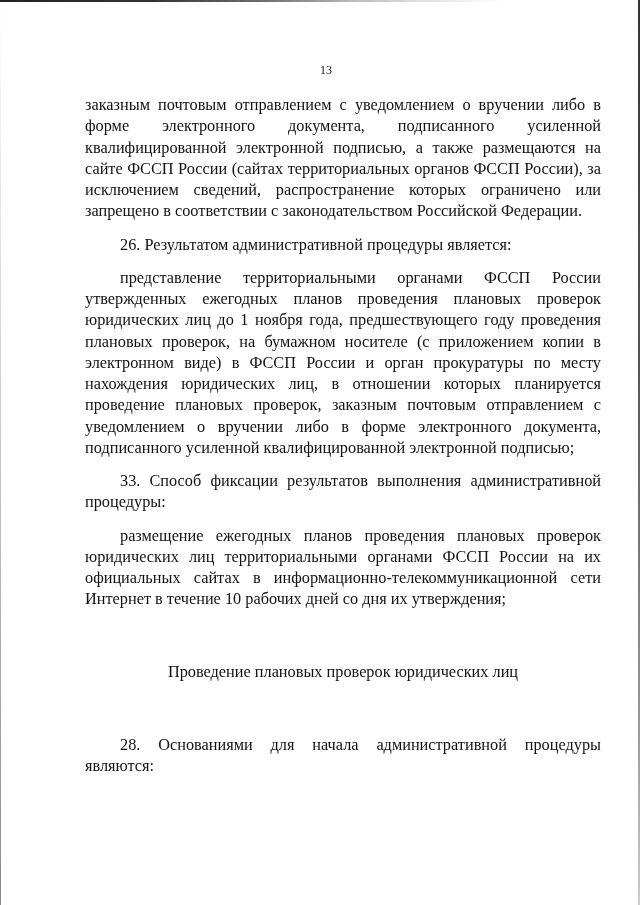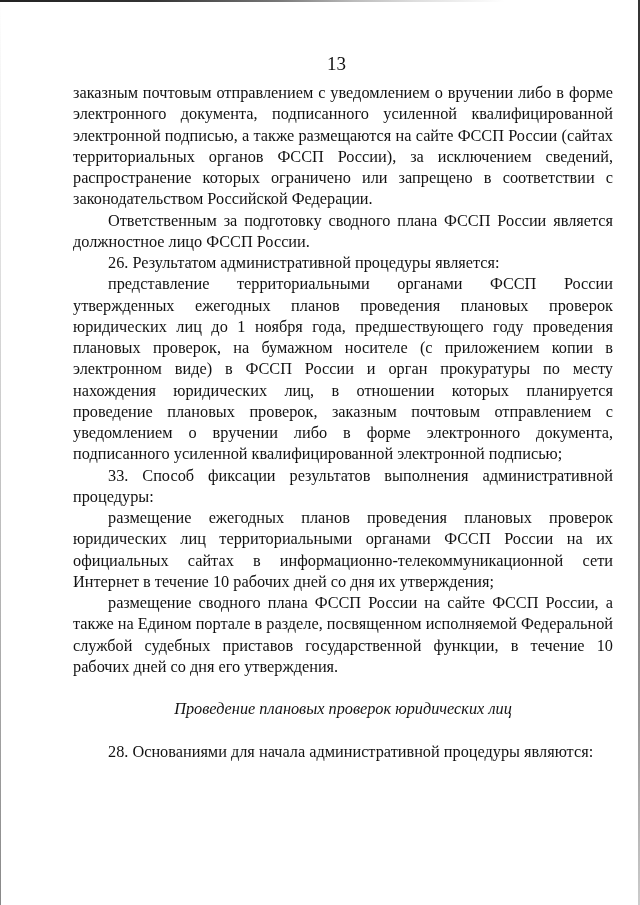--- a/index.html
+++ b/index.html
@@ -28,69 +28,66 @@
     background: linear-gradient(to bottom, rgba(0,0,0,0) 0%, #bbb 60%, #888 100%);
   }
   .scan-right {
     position: absolute;
     right: 0; top: 0;
     width: 2px; height: 905px;
     background: linear-gradient(to bottom, #333 0%, #555 40%, #999 80%, #ccc 100%);
   }
   .page-number {
     position: absolute;
-    top: 55px;
+    top: 61px;
     left: 320px;
     width: 26px;
-    text-align: right;
-    font-size: 19px;
+    text-align: left;
+    font-size: 12px;
     line-height: 18px;
   }
   .content {
     position: absolute;
     left: 73px;
     top: 82px;
     width: 540px;
     font-size: 16.3px;
     line-height: 21.25px;
   }
   .p {
-    margin: 0;
+    margin: 12px;
     text-align: justify;
     text-align-last: left;
   }
   .indent {
     text-indent: 35px;
   }
   .heading {
-    margin: 0;
+    margin: 18px;
     text-align: center;
     text-align-last: center;
-    font-style: italic;
   }
   .gap-before-heading { height: 21px; }
   .gap-after-heading { height: 22px; }
 </style>
 </head>
 <body>
 
 <div class="scan-top"></div>
 <div class="scan-left"></div>
 <div class="scan-right"></div>
 
 <div class="page-number">13</div>
 
 <div class="content">
   <p class="p">заказным почтовым отправлением с уведомлением о вручении либо в форме электронного документа, подписанного усиленной квалифицированной электронной подписью, а также размещаются на сайте ФССП России (сайтах территориальных органов ФССП России), за исключением сведений, распространение которых ограничено или запрещено в соответствии с законодательством Российской Федерации.</p>
-  <p class="p indent">Ответственным за подготовку сводного плана ФССП России является должностное лицо ФССП России.</p>
   <p class="p indent">26. Результатом административной процедуры является:</p>
   <p class="p indent">представление территориальными органами ФССП России утвержденных ежегодных планов проведения плановых проверок юридических лиц до 1 ноября года, предшествующего году проведения плановых проверок, на бумажном носителе (с приложением копии в электронном виде) в ФССП России и орган прокуратуры по месту нахождения юридических лиц, в отношении которых планируется проведение плановых проверок, заказным почтовым отправлением с уведомлением о вручении либо в форме электронного документа, подписанного усиленной квалифицированной электронной подписью;</p>
   <p class="p indent">33. Способ фиксации результатов выполнения административной процедуры:</p>
   <p class="p indent">размещение ежегодных планов проведения плановых проверок юридических лиц территориальными органами ФССП России на их официальных сайтах в информационно-телекоммуникационной сети Интернет в течение 10 рабочих дней со дня их утверждения;</p>
-  <p class="p indent">размещение сводного плана ФССП России на сайте ФССП России, а также на Едином портале в разделе, посвященном исполняемой Федеральной службой судебных приставов государственной функции, в течение 10 рабочих дней со дня его утверждения.</p>
 
   <div class="gap-before-heading"></div>
   <p class="heading">Проведение плановых проверок юридических лиц</p>
   <div class="gap-after-heading"></div>
 
   <p class="p indent">28. Основаниями для начала административной процедуры являются:</p>
 
 </div>
 
 </body></html>

